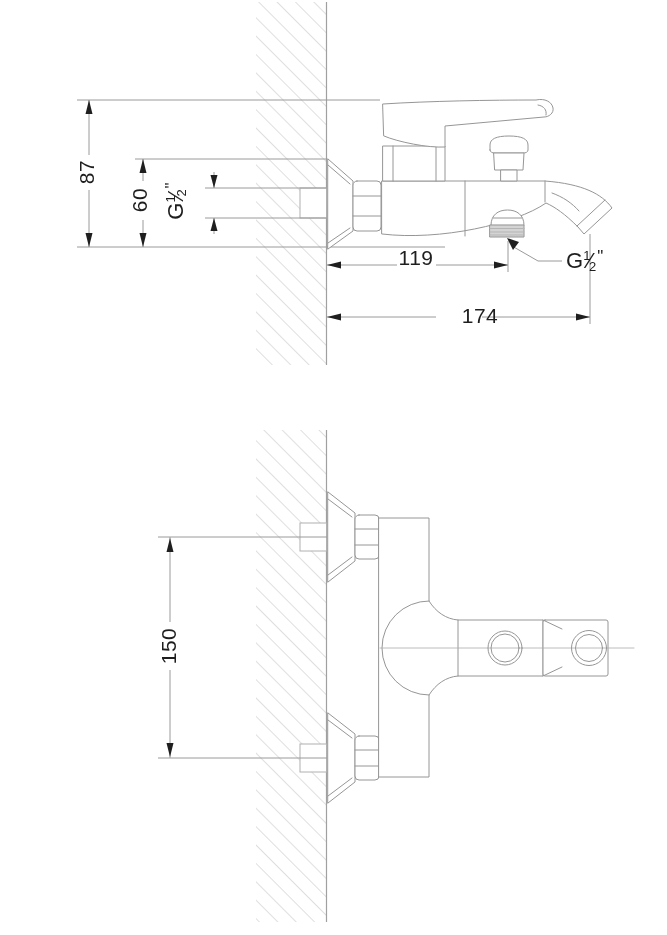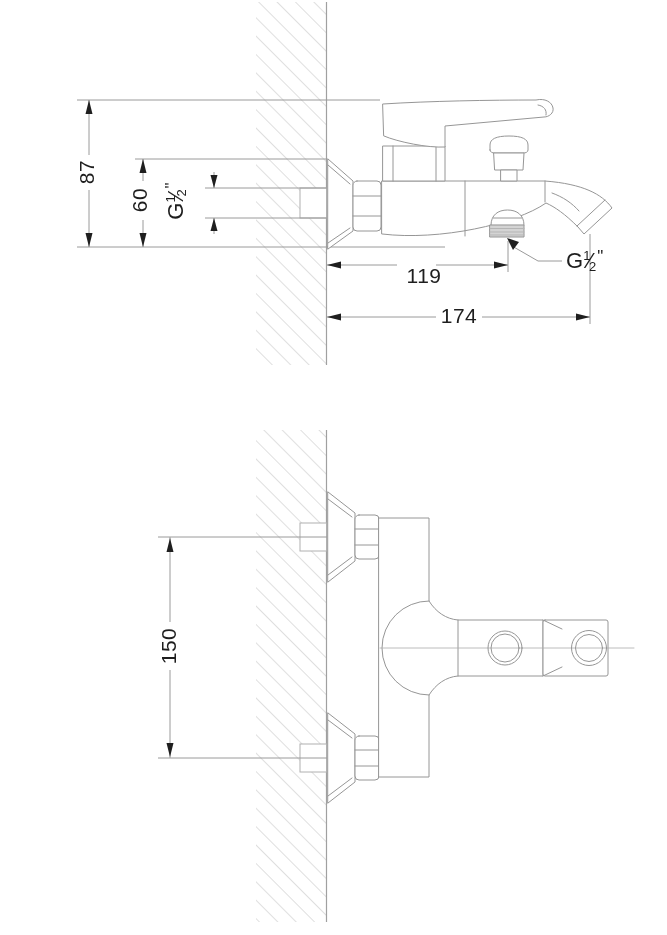--- a/index.html
+++ b/index.html
@@ -138,21 +138,21 @@
     <circle cx="589" cy="648" r="13.5"></circle>
   </g>
 </svg>
 
   <span class="dim rot" style="left:87px;top:172px;">87</span>
 
   <span class="dim rot" style="left:140px;top:200px;">60</span>
 
   <span class="ghalf ghalf-left" style="left:176px;top:201px;"><span>G</span><span class="sup-num">1</span><span class="fr-slash">⁄</span><span class="sub-den">2</span><span class="inch">"</span></span>
 
-  <span class="dim" style="left:416px;top:276px;margin-left:8px;">119</span>
+  <span class="dim" style="left:416px;top:258px;">119</span>
 
-  <span class="dim" style="left:459px;top:316px;">174</span>
+  <span class="dim" style="left:480px;top:316px;">174</span>
 
   <span class="ghalf ghalf-right" style="left:566px;top:261px;"><span>G</span><span class="sup-num">1</span><span class="fr-slash">⁄</span><span class="sub-den">2</span><span class="inch">"</span></span>
 
   <span class="dim rot" style="left:169px;top:646px;">150</span>
 
 </div>
 
 </body></html>

